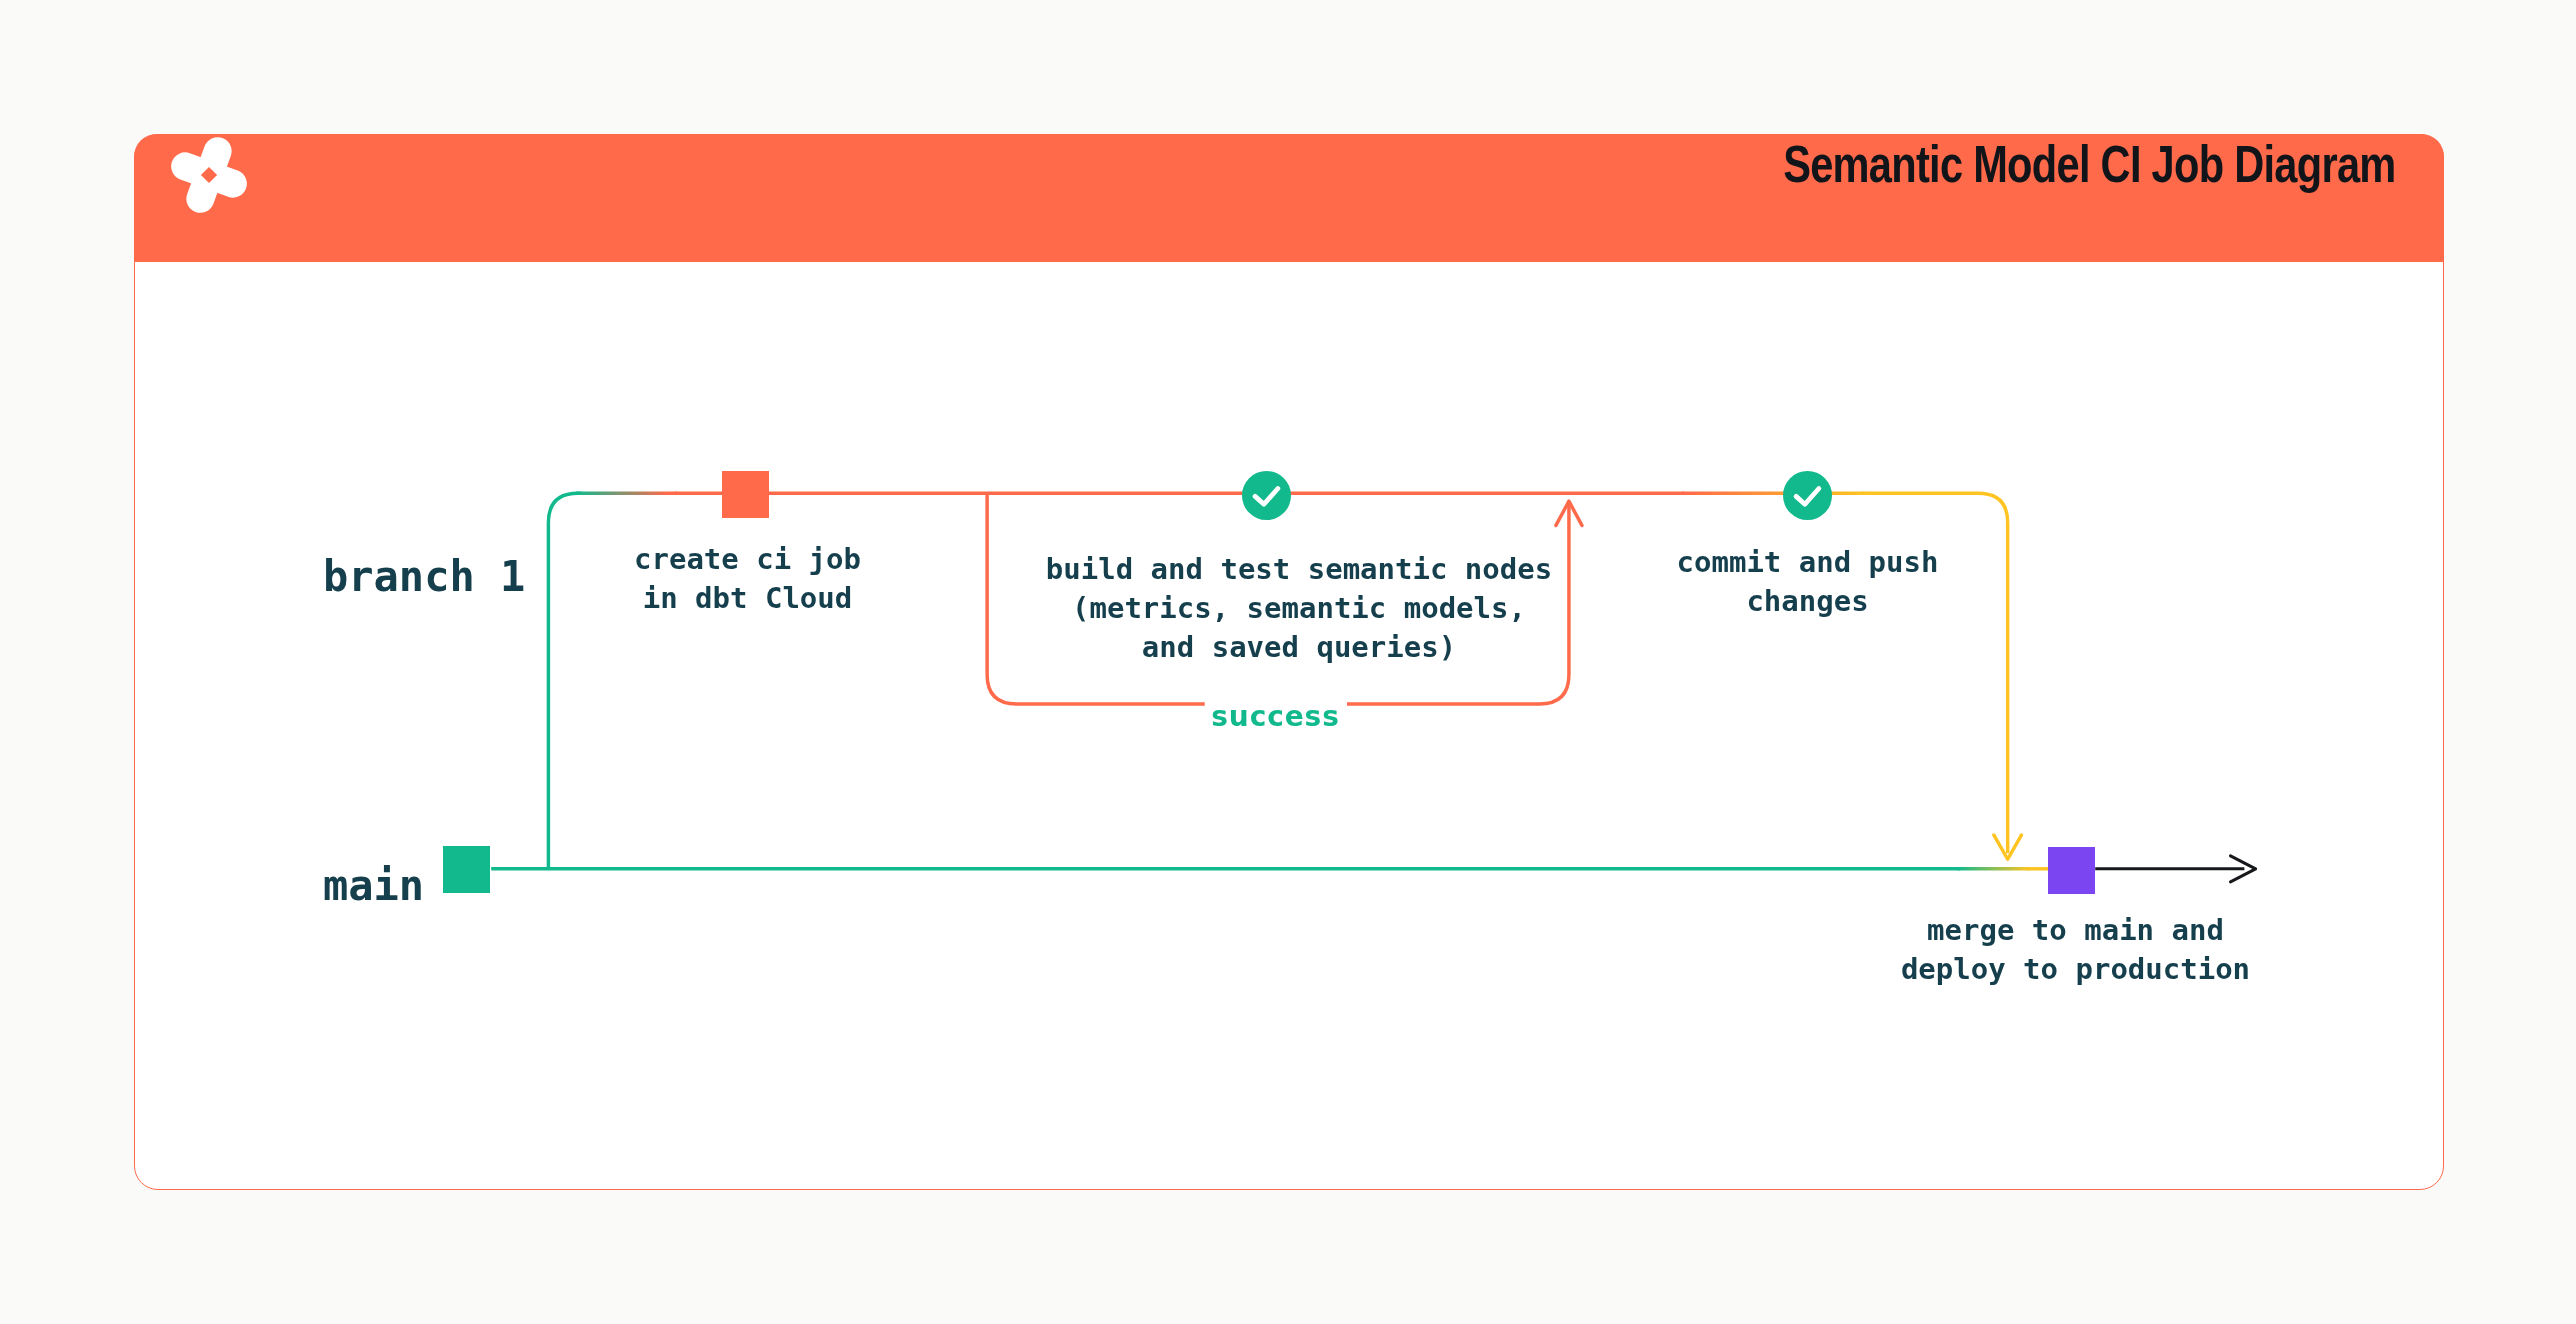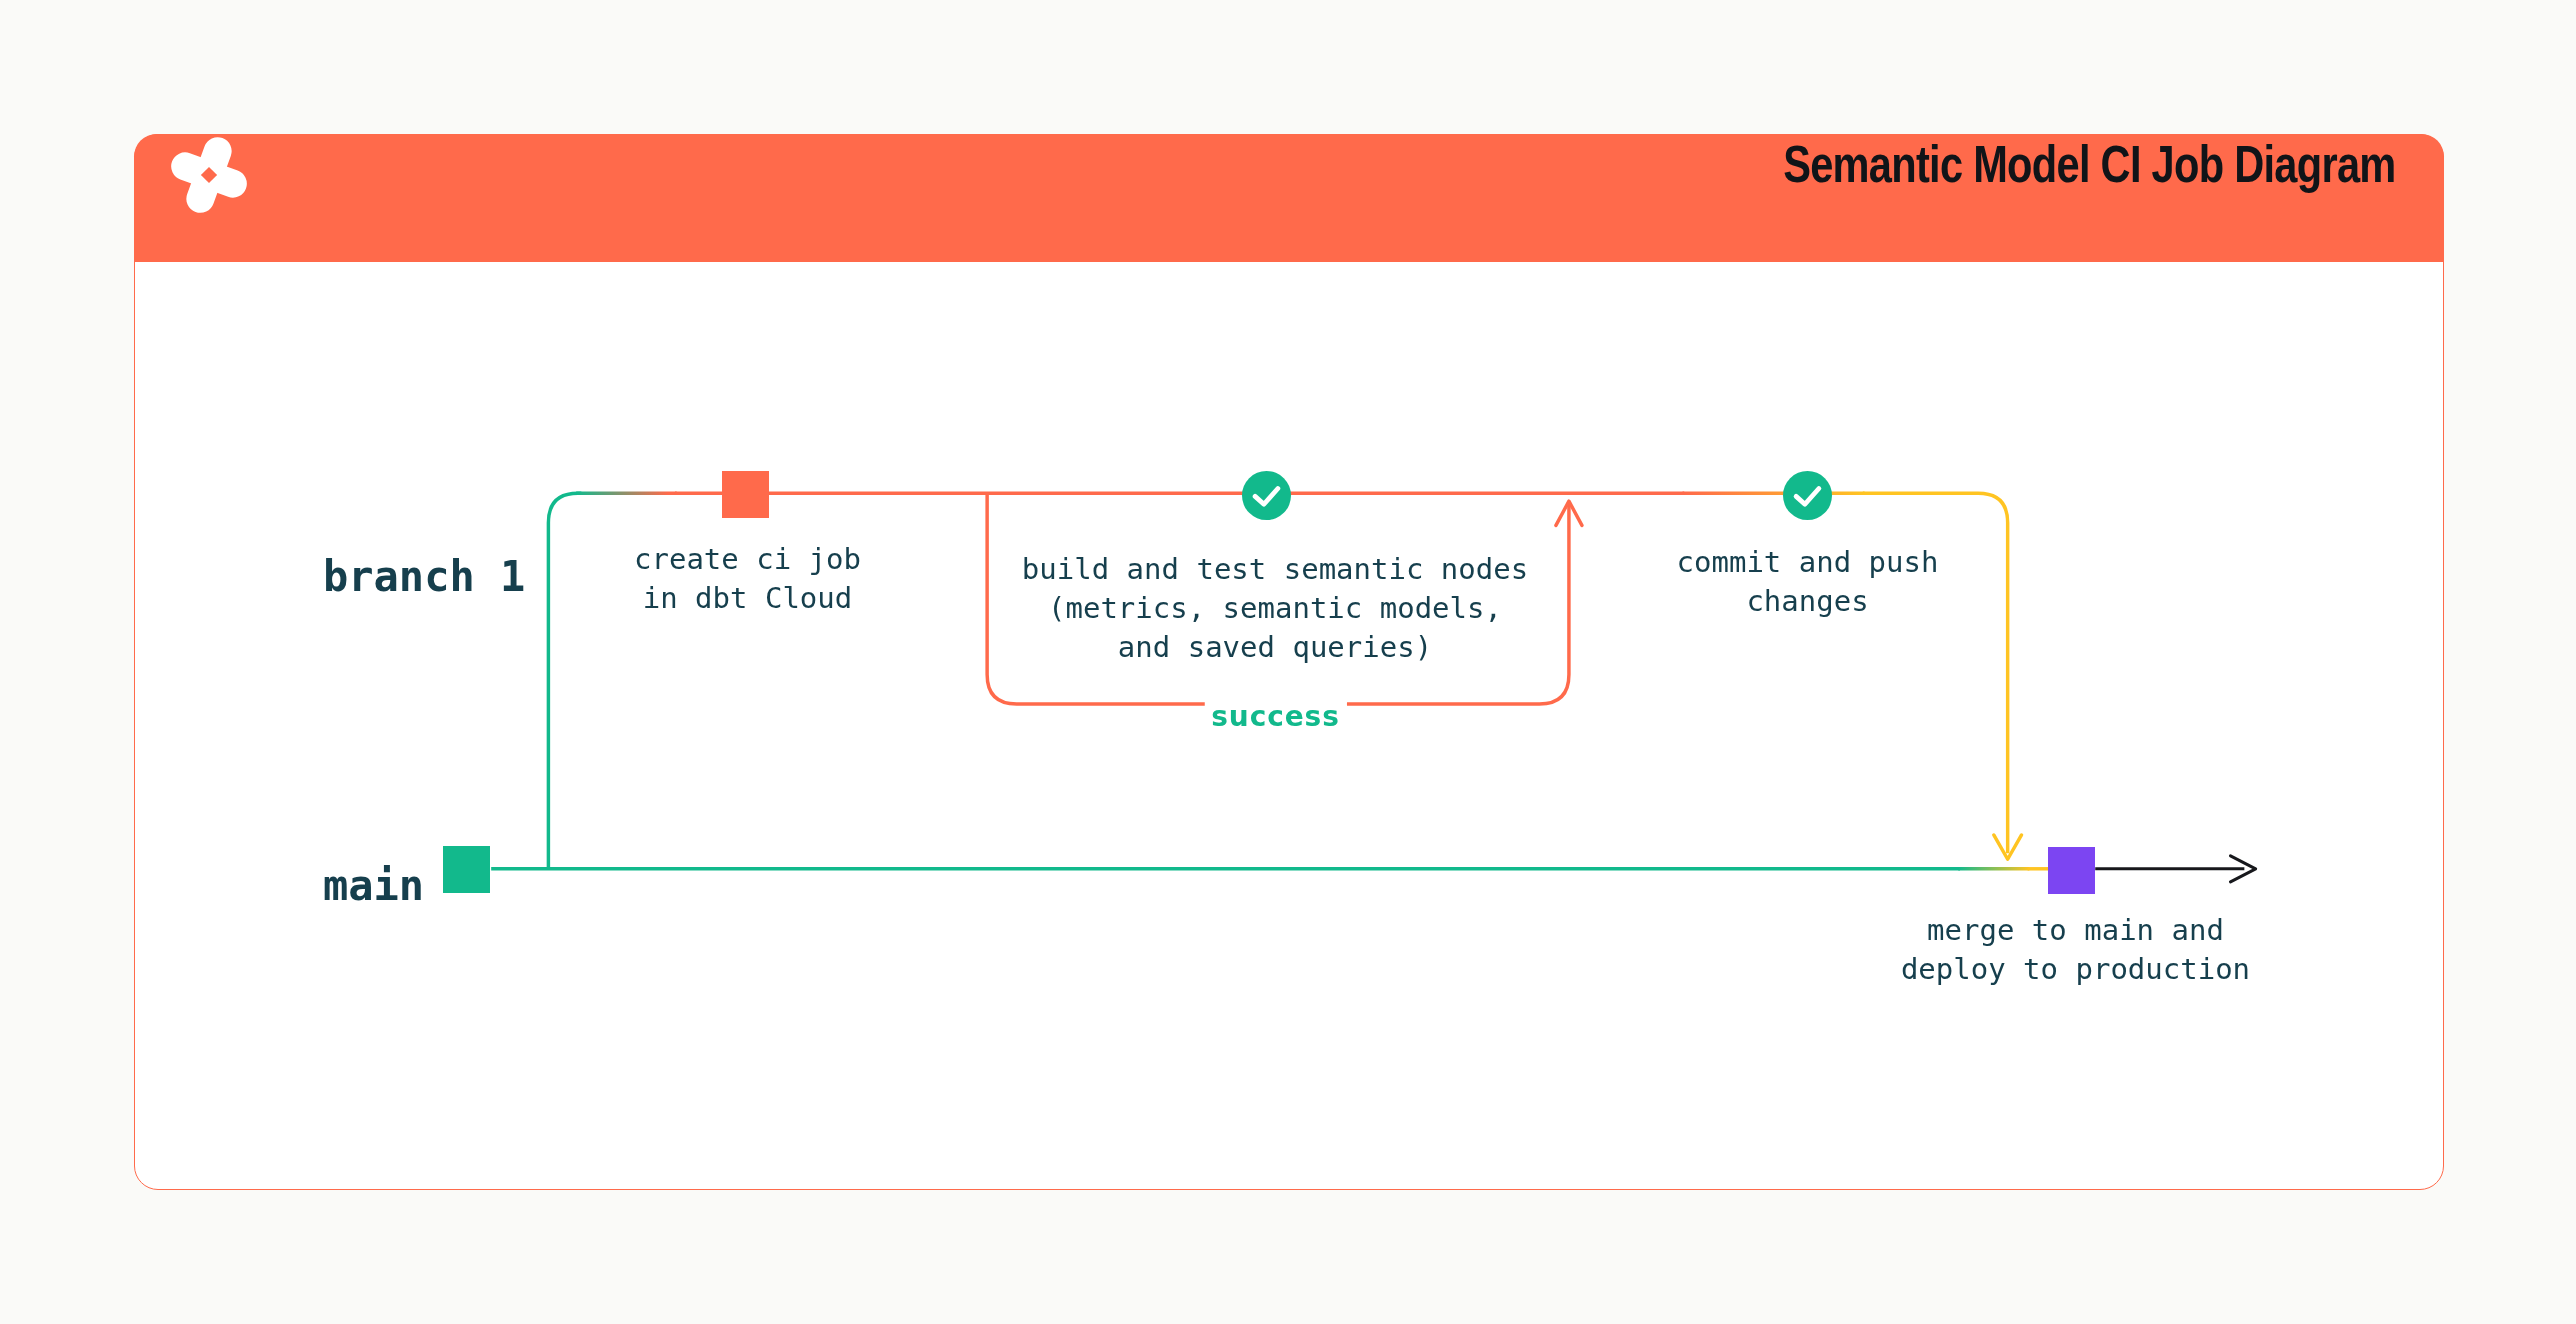--- a/index.html
+++ b/index.html
@@ -45,21 +45,21 @@
   .stop-yellow{stop-color:var(--yellow);}
   .commit{position:absolute;width:47px;height:47px;}
   .commit.green{background:var(--green);}
   .commit.coral{background:var(--coral);}
   .commit.purple{background:var(--purple);}
   .check{
     position:absolute;width:49px;height:49px;border-radius:50%;
     background:var(--green);display:flex;align-items:center;justify-content:center;
   }
   .node-text{
-    position:absolute;color:var(--ink);font-weight:normal;font-size:29px;
+    position:absolute;color:var(--ink);font-weight:bold;font-size:29px;
     line-height:39px;text-align:center;white-space:pre-line;
   }
   .lane-label{
     position:absolute;color:var(--ink);font-weight:bold;font-size:42px;line-height:45px;
     white-space:nowrap;
   }
   .success-label{
     position:absolute;left:1206px;top:687px;width:139px;
     color:var(--green);text-align:center;
     font-family:"DejaVu Sans",sans-serif;
@@ -140,21 +140,21 @@
     <svg viewBox="0 0 56 56" width="49" height="49">
         <polyline points="15,29 25,38 41,20" fill="none" stroke="#ffffff" stroke-width="5.5" stroke-linecap="round" stroke-linejoin="round"></polyline>
       </svg>
   </div>
 
   <div class="lane-label" style="left:323px;top:547px;margin-top:7px;">branch 1</div>
   <div class="lane-label" style="left:323px;top:847px;margin-top:16px;">main</div>
 
   <div class="node-text" style="left:574px;top:540px;width:347px;">create ci job
 in dbt Cloud</div>
-  <div class="node-text" style="left:989px;top:550px;width:572px;">build and test semantic nodes
+  <div class="node-text" style="left:989px;top:550px;width:572px;padding-left:24px;">build and test semantic nodes
 (metrics, semantic models,
 and saved queries)</div>
   <div class="node-text" style="left:1876px;top:911px;width:399px;">merge to main and
 deploy to production</div>
   <div class="node-text" style="left:1634px;top:543px;width:347px;">commit and push
 changes</div>
 
   <div class="success-label">success</div>
 
 </div>

